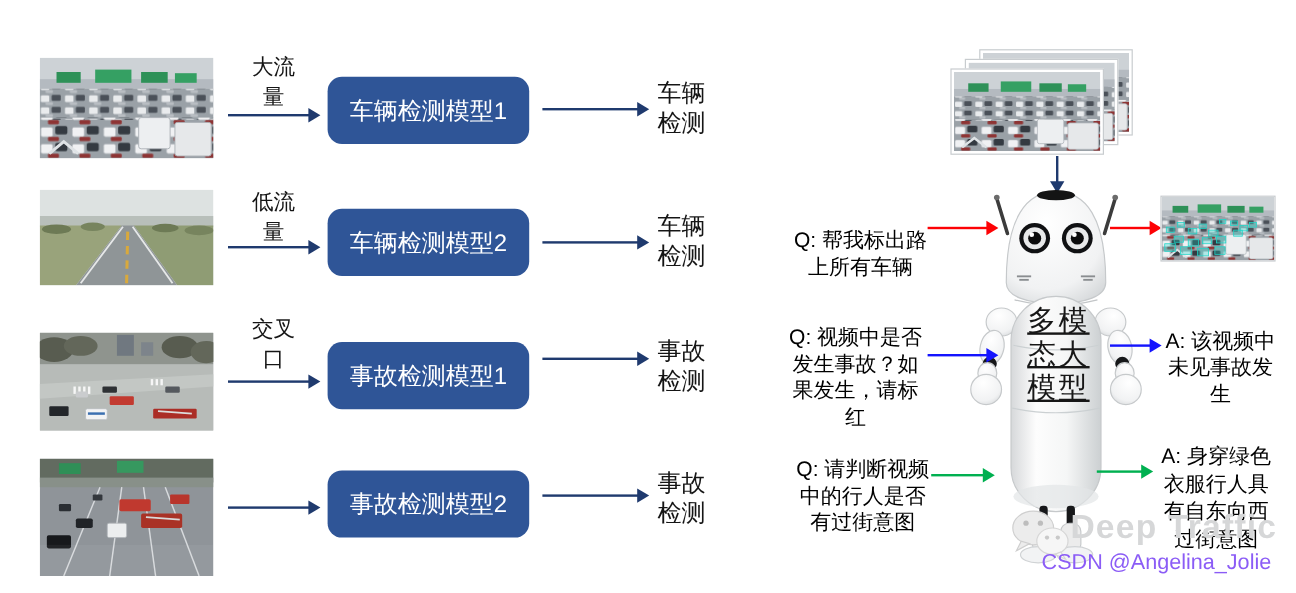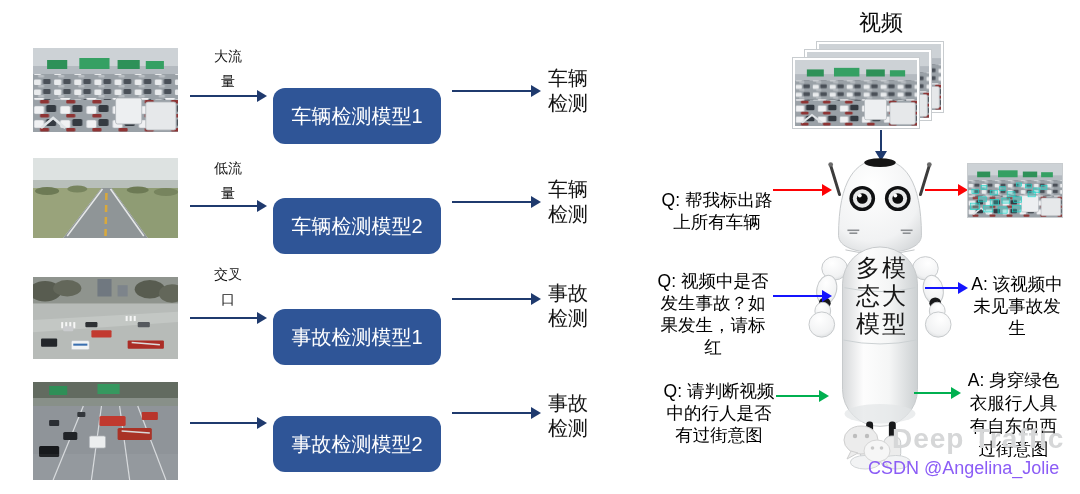--- a/index.html
+++ b/index.html
@@ -2,42 +2,42 @@
 <html><head>
 <meta charset="utf-8">
 <style>
   html,body{margin:0;padding:0;background:#fff;}
   .canvas{position:relative;width:1080px;height:494px;background:#fff;overflow:hidden;
           font-family:"Liberation Sans",sans-serif;color:#111;}
   .abs{position:absolute;}
   .pre{white-space:pre-line;}
 
   
-  .cond{width:72px;font-size:14px;line-height:25px;text-align:center;color:#151515;}
+  .cond{width:72px;font-size:18px;line-height:25px;text-align:center;color:#151515;}
   .mbox{width:168px;height:56px;background:#2F5597;border-radius:12px;color:#fff;
-        display:flex;align-items:center;justify-content:center;font-size:20px;margin-top:24px;}
+        display:flex;align-items:center;justify-content:center;font-size:20px;}
   .outlab{width:56px;font-size:20px;line-height:25px;text-align:center;color:#151515;}
 
   
   .harrow{position:absolute;height:0;}
   .harrow .s{position:absolute;left:0;right:8px;top:-1.25px;height:2.5px;background:var(--c);}
   .harrow .h{position:absolute;right:-1px;top:-6.5px;width:0;height:0;
              border-left:10px solid var(--c);border-top:6.5px solid transparent;border-bottom:6.5px solid transparent;}
   .varrow{position:absolute;width:0;}
   .varrow .s{position:absolute;top:0;bottom:8px;left:-1.25px;width:2.5px;background:var(--c);}
   .varrow .h{position:absolute;bottom:-1px;left:-6.5px;width:0;height:0;
              border-top:10px solid var(--c);border-left:6.5px solid transparent;border-right:6.5px solid transparent;}
   .navy{--c:#1f3a6e;} .red{--c:#fd0205;} .blue{--c:#1414fe;} .green{--c:#00b050;}
 
   
   .vtitle{font-size:22px;text-align:center;width:90px;color:#0b0b0b;}
   .vframe{position:absolute;background:#fff;padding:2px;border:1px solid #c8cccf;}
   .qa{font-size:17.5px;line-height:22px;text-align:center;color:#000;margin-top:12px;}
   .qa3{line-height:23px;}
-  .robot-label{font-size:24px;line-height:28px;letter-spacing:2px;text-align:center;color:#171717;}
+  .robot-label{font-size:24px;line-height:28px;letter-spacing:2px;text-align:center;color:#171717;text-decoration:underline;}
   .brand{font-size:28px;font-weight:bold;color:#d6d7d8;letter-spacing:1px;}
   .credit{font-size:18px;color:#8b5cf6;}
   svg.photo{display:block;}
 </style>
 </head>
 <body>
 
 <svg width="0" height="0" style="position:absolute" aria-hidden="true">
   <defs>
     <pattern id="carsA" width="20" height="10" patternUnits="userSpaceOnUse">
@@ -232,21 +232,20 @@
       <span class="h"></span>
     </div>
   <div class="abs mbox" style="left:273px;top:392px">事故检测模型2</div>
   <div class="harrow navy" style="left:452px;top:413px;width:88px">
       <span class="s"></span>
       <span class="h"></span>
     </div>
   <div class="abs outlab pre" style="left:540px;top:391px">事故
 检测</div>
 
-  <div class="abs vtitle" style="left:836px;top:8px">视频</div>
 
   <div class="vframe" style="left:816px;top:41px">
     <svg class="photo" width="122" height="66">
         <use href="#sc-heavy"></use>
       </svg>
     </div>
   <div class="vframe" style="left:804px;top:49px">
     <svg class="photo" width="122" height="66">
         <use href="#sc-heavy"></use>
       </svg>

